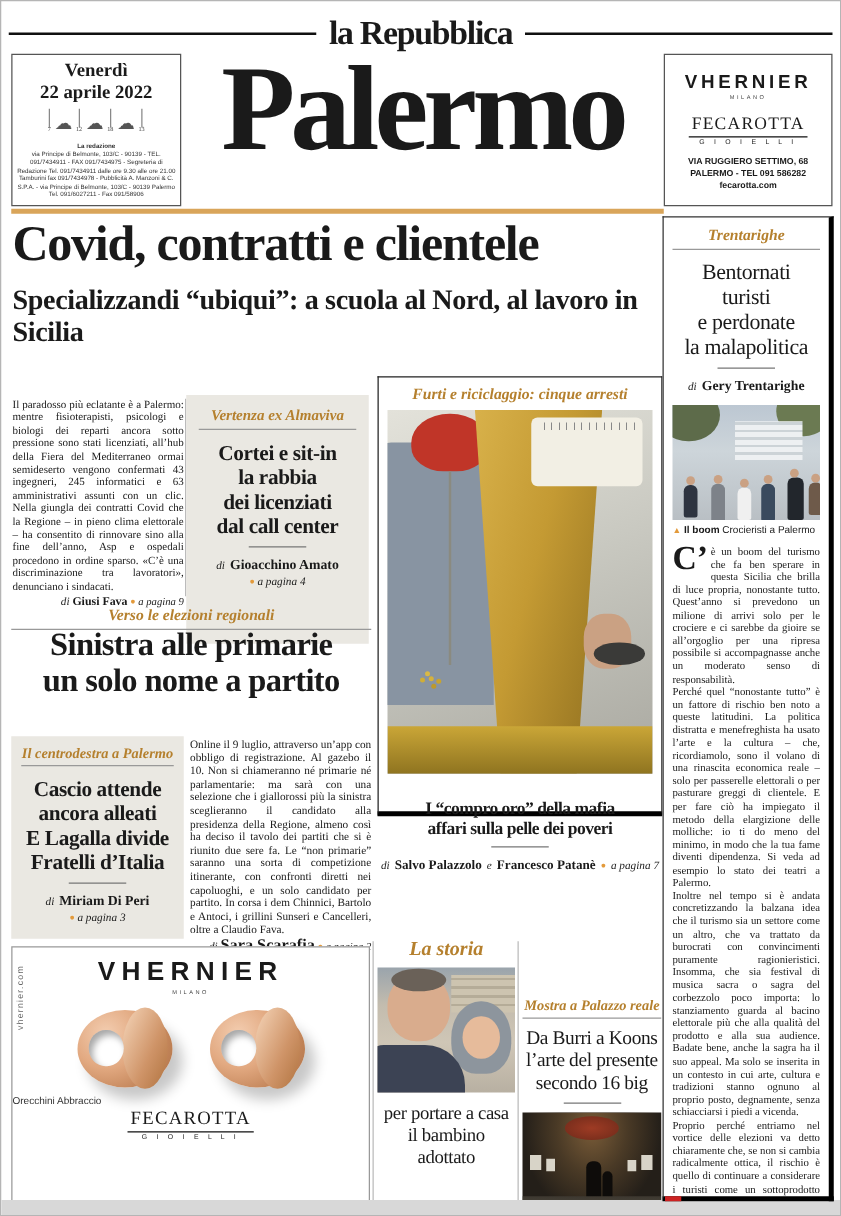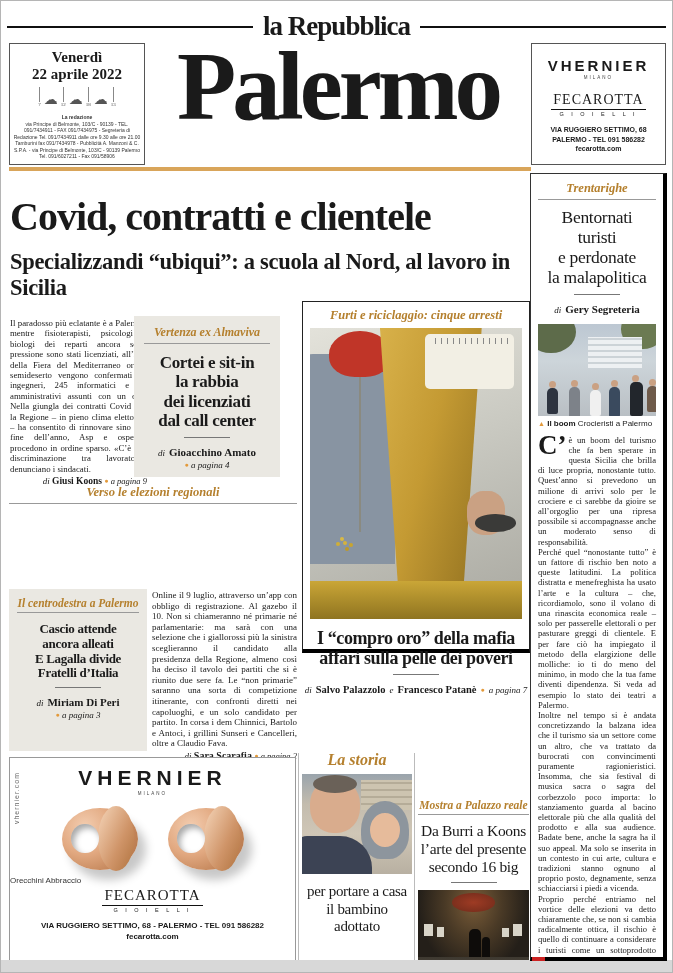--- a/index.html
+++ b/index.html
@@ -32,21 +32,21 @@
   .adbrand { font-size:15px; font-weight:bold; letter-spacing:3px; }
   .adsub { font-size:4.5px; letter-spacing:2px; color:#444; margin-top:1px; }
   .fec { display:inline-block; font-family:"Liberation Serif", serif; font-size:14px; letter-spacing:1px; border-bottom:1.5px solid #111; margin-top:12px; padding:0 2px 1px; }
   .fecsub { font-size:5.5px; letter-spacing:3px; margin-top:1px; }
   .adaddr { font-size:7px; font-weight:bold; line-height:9.5px; margin-top:8px; }
 
   .tanrule { left:8px; top:166px; width:522px; height:4px; background:var(--rule-tan,#d9a55a); }
 
   
   .lead { left:9px; top:173px; width:521px; }
-  .h1 { font-size:40px; font-weight:bold; letter-spacing:-1px; line-height:1.05; white-space:nowrap;margin-top:22px; }
+  .h1 { font-size:40px; font-weight:bold; letter-spacing:-1px; line-height:1.05; white-space:nowrap; }
   .deck { margin-top:9px; font-size:14.5px; line-height:1.28; }
   .h2 { margin-top:11px; font-size:22.5px; font-weight:bold; letter-spacing:-0.3px; }
 
   
   .kicker { font-style:italic; font-weight:bold; font-size:12.5px; color:var(--kicker-gold,#b5802e); text-align:center; }
   .hairline { border-top:1px solid #999; margin-top:3px; }
   .shortrule { width:46px; margin:6px auto 4px; border-top:1px solid #777; }
   .by-prefix { font-style:italic; font-size:9px; }
   .by-name { font-weight:bold; font-size:11px; }
   .pagedot { color:var(--dot-orange,#e39a3b); font-size:7px; vertical-align:1px; }
@@ -71,21 +71,21 @@
   .cap-mark { color:var(--dot-orange,#e39a3b); font-size:7px; }
   .cap-b { font-weight:bold; }
   .rail-body { margin-top:6px; font-size:8.6px; line-height:10.2px; }
   .rail-body p { margin:0; }
   .dropcap { float:left; font-size:27px; line-height:21px; font-weight:bold; padding-right:2px; }
 
   
   .covid-col { left:9px; top:317px; width:137px; font-size:8.8px; line-height:10.4px; }
   .vdiv { width:1px; background:#bbb; }
   .graybox { background:#eae8e2; text-align:center; padding:9px 10px; }
-  .alma { left:133px; top:315px; width:146px; height:161px; }
+  .alma { left:148px; top:315px; width:146px; height:199px; }
   .boxhead { font-size:17px; font-weight:bold; line-height:1.14; margin-top:9px; letter-spacing:-0.3px; }
   .by2 { margin-top:2px; }
   .pag2 { font-size:8.5px; }
 
   .oro { left:301px; top:300px; width:228px; height:352px; border:1px solid #222; border-bottom:4px solid #000; text-align:center; padding-top:6px; background:#fff; }
   .photo-scale { position:relative; margin:5px auto 0; width:212px; height:291px; overflow:hidden;
     background:linear-gradient(160deg,#e3e2da 0%,#c9c9c1 45%,#a9a8a0 100%); }
   .sp-person { position:absolute; left:-6%; top:9%; width:46%; height:72%; background:#8894a2; border-radius:16px 44px 0 0; }
   .sp-scarf { position:absolute; left:9%; top:1%; width:29%; height:16%; background:#c03528; border-radius:50% 50% 42% 42%; }
   .sp-col { position:absolute; left:33%; top:0; width:48%; height:100%;
@@ -95,27 +95,27 @@
   .sp-dial::before { content:""; position:absolute; top:4px; left:6%; right:6%; height:6px;
     background:repeating-linear-gradient(90deg,transparent 0 5px,#888 5px 6px); }
   .sp-rod { position:absolute; left:23%; top:17%; width:2px; height:53%; background:#8a8a80; }
   .sp-pan { position:absolute; left:1%; top:67%; width:35%; height:15%; border-radius:50%;
     background:radial-gradient(ellipse at 50% 38%,#ececе8 0%,#c4c4bc 50%,#8e8e86 100%); }
   .sp-pan::after { content:""; position:absolute; left:42%; top:42%; width:4px; height:4px; border-radius:50%; background:#d6b23c;
     box-shadow:6px 2px 0 #c8a42f, -7px 1px 0 #cfae38, 2px 6px 0 #bd992a, -3px -4px 0 #d9b945; }
   .sp-hand { position:absolute; right:8%; top:56%; width:18%; height:15%; background:#caa183; border-radius:42%; }
   .sp-rpan { position:absolute; right:3%; top:64%; width:19%; height:6%; background:#3a3a38; border-radius:50%; }
   .sp-base { position:absolute; bottom:0; left:0; right:0; height:13%; background:linear-gradient(#caa637,#8f7420); }
-  .oro-head { font-size:18px; font-weight:bold; line-height:1.12; margin-top:9px; letter-spacing:-0.4px; }
+  .oro-head { font-size:14px; font-weight:bold; line-height:1.12; margin-top:21px; letter-spacing:-0.4px; }
 
   
   .elez-kick { left:8px; top:484px; width:288px; }
   .elez-head { left:8px; top:501px; width:288px; text-align:center; font-size:26px; font-weight:bold; line-height:1.1; letter-spacing:-0.5px; }
   .cdx { left:8px; top:588px; width:138px; height:162px; padding:8px 8px; }
-  .cdx .boxhead { font-size:13px; }
+  .cdx .boxhead { font-size:17px; }
   .elez-body { left:151px; top:589px; width:145px; font-size:9px; line-height:10.6px; }
 
   
   .adbig { left:8px; top:756px; width:287px; height:208px; border:1px solid #999; background:#fff;
     font-family:"Liberation Sans", sans-serif; text-align:center; padding-top:8px; }
   .adbig .vert { position:absolute; left:3px; top:14px; writing-mode:vertical-rl; transform:rotate(180deg);
     font-size:7px; letter-spacing:1px; color:#666; }
   .adbig .brand2 { font-size:21px; font-weight:bold; letter-spacing:5px; }
   .earrings { display:flex; justify-content:center; gap:30px; margin-top:12px; height:66px; }
   .earring { position:relative; width:76px; height:62px; border-radius:50%;
@@ -226,21 +226,21 @@
     <div class="hairline"></div>
     <div class="rail-head">
       <div>Bentornati</div>
       <div>turisti</div>
       <div>e perdonate</div>
       <div>la malapolitica</div>
     </div>
     <div class="shortrule"></div>
     <div class="rail-by">
       <span class="by-prefix">di</span>
-      <span class="by-name">Gery Segreteria</span>
+      <span class="by-name">Gery Trentarighe</span>
     </div>
     <div class="photo-crowd">
       <div class="tree1"></div>
       <div class="tree2"></div>
       <div class="bldg"></div>
       <div class="person" style="left:8%;bottom:2%;background:#2e3440;"></div>
       <div class="person" style="left:26%;bottom:-4%;background:#7d8289;height:32px;"></div>
       <div class="person" style="left:44%;bottom:0;background:#f0f0f0;"></div>
       <div class="person" style="left:60%;bottom:-2%;background:#3a4a5e;height:30px;"></div>
       <div class="person" style="left:78%;bottom:0;background:#22262c;height:34px;width:13px;"></div>
@@ -255,21 +255,21 @@
       <p>Perché quel “nonostante tutto” è un fattore di rischio ben noto a queste latitudini. La politica distratta e menefreghista ha usato l’arte e la cultura – che, ricordiamolo, sono il volano di una rinascita economica reale – solo per passerelle elettorali o per pasturare greggi di clientele. E per fare ciò ha impiegato il metodo della elargizione delle molliche: io ti do meno del minimo, in modo che la tua fame diventi dipendenza. Si veda ad esempio lo stato dei teatri a Palermo.</p>
       <p>Inoltre nel tempo si è andata concretizzando la balzana idea che il turismo sia un settore come un altro, che va trattato da burocrati con convincimenti puramente ragionieristici. Insomma, che sia festival di musica sacra o sagra del corbezzolo poco importa: lo stanziamento guarda al bacino elettorale più che alla qualità del prodotto e alla sua audience. Badate bene, anche la sagra ha il suo appeal. Ma solo se inserita in un contesto in cui arte, cultura e tradizioni stanno ognuno al proprio posto, degnamente, senza schiacciarsi i piedi a vicenda.</p>
       <p>Proprio perché entriamo nel vortice delle elezioni va detto chiaramente che, se non si cambia radicalmente ottica, il rischio è quello di continuare a considerare i turisti come un sottoprodotto della circolazione delle merci: veri bancomat ambulanti che, inconsapevoli, cadono nella trappola di andare a meravigliarsi di ciò che è sciatto e banale.</p>
     </div>
   </div>
 
   <div class="abs covid-col">
     <div class="body-just">Il paradosso più eclatante è a Palermo: mentre fisioterapisti, psicologi e biologi dei reparti ancora sotto pressione sono stati licenziati, all’hub della Fiera del Mediterraneo ormai semideserto vengono confermati 43 ingegneri, 245 informatici e 63 amministrativi assunti con un clic. Nella giungla dei contratti Covid che la Regione – in pieno clima elettorale – ha consentito di rinnovare sino alla fine dell’anno, Asp e ospedali procedono in ordine sparso. «C’è una discriminazione tra lavoratori», denunciano i sindacati.</div>
     <div class="inline-by">
       <span class="by-prefix">di</span>
-      <span class="by-name" style="font-size:9.5px;">Giusi Koons</span>
+      <span class="by-name" style="font-size:9.5px;">Giusi Fava</span>
       <span class="pagedot">●</span>
       <span class="pageref" style="font-size:8.5px;">a pagina 9</span>
     </div>
   </div>
 
   <div class="abs vdiv" style="left:147px;top:318px;height:158px;"></div>
 
   <div class="abs graybox alma">
     <div class="kicker" style="font-size:12px;">Vertenza ex Almaviva</div>
     <div class="hairline"></div>
@@ -312,20 +312,24 @@
       <span class="by-name" style="font-size:10.5px;">Francesco Patanè</span>
       <span class="pagedot">●</span>
       <span class="pageref">a pagina 7</span>
     </div>
   </div>
 
   <div class="abs elez-kick">
     <div class="kicker">Verso le elezioni regionali</div>
     <div class="hairline"></div>
   </div>
+  <div class="abs elez-head">
+    <div>Sinistra alle primarie</div>
+    <div>un solo nome a partito</div>
+  </div>
 
   <div class="abs graybox cdx">
     <div class="kicker" style="font-size:11.5px;">Il centrodestra a Palermo</div>
     <div class="hairline"></div>
     <div class="boxhead">
       <div>Cascio attende</div>
       <div>ancora alleati</div>
       <div>E Lagalla divide</div>
       <div>Fratelli d’Italia</div>
     </div>
@@ -334,41 +338,37 @@
       <span class="by-prefix">di</span>
       <span class="by-name">Miriam Di Peri</span>
       <div class="pag2"><span class="pagedot">●</span> <span class="pageref">a pagina 3</span></div>
     </div>
   </div>
 
   <div class="abs elez-body">
     <div class="body-just">Online il 9 luglio, attraverso un’app con obbligo di registrazione. Al gazebo il 10. Non si chiameranno né primarie né parlamentarie: ma sarà con una selezione che i giallorossi più la sinistra sceglieranno il candidato alla presidenza della Regione, almeno così ha deciso il tavolo dei partiti che si è riunito due sere fa. Le “non primarie” saranno una sorta di competizione itinerante, con confronti diretti nei capoluoghi, e un solo candidato per partito. In corsa i dem Chinnici, Bartolo e Antoci, i grillini Sunseri e Cancelleri, oltre a Claudio Fava.</div>
     <div class="inline-by">
       <span class="by-prefix">di</span>
-      <span class="by-name" style="font-size:10px;">Sara Scarafia</span>
+      <span class="by-name" style="font-size:13px;">Sara Scarafia</span>
       <span class="pagedot">●</span>
       <span class="pageref" style="font-size:8.5px;">a pagina 2</span>
     </div>
   </div>
 
   <div class="abs adbig">
     <div class="vert">vhernier.com</div>
     <div class="brand2">VHERNIER</div>
     <div class="adsub">MILANO</div>
     <div class="earrings">
       <div class="earring"></div>
       <div class="earring"></div>
     </div>
     <div class="ear-cap">Orecchini Abbraccio</div>
     <div><span class="fec" style="margin-top:2px;font-size:15px;">FECAROTTA</span></div>
     <div class="fecsub">G I O I E L L I</div>
-    <div class="adaddr2">
-      <div>VIA RUGGIERO SETTIMO, 68 - PALERMO - TEL 091 586282</div>
-      <div>fecarotta.com</div>
-    </div>
   </div>
 
   <div class="abs vdiv" style="left:297px;top:752px;height:210px;"></div>
   <div class="abs vdiv" style="left:413px;top:752px;height:210px;"></div>
 
   <div class="abs story">
     <div class="kicker" style="font-size:16px;">La storia</div>
     <div class="photo-selfie">
       <div class="sf-bldg"></div>
       <div class="sf-head"></div>

